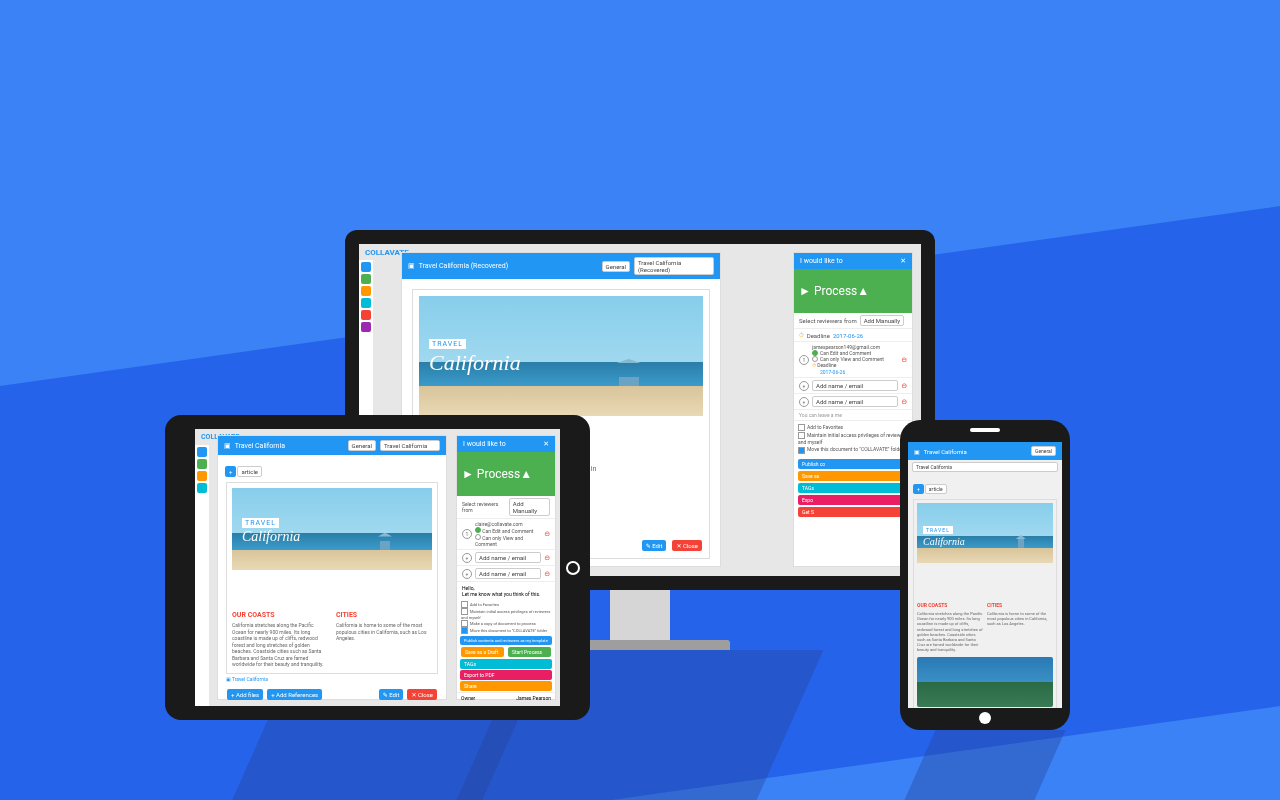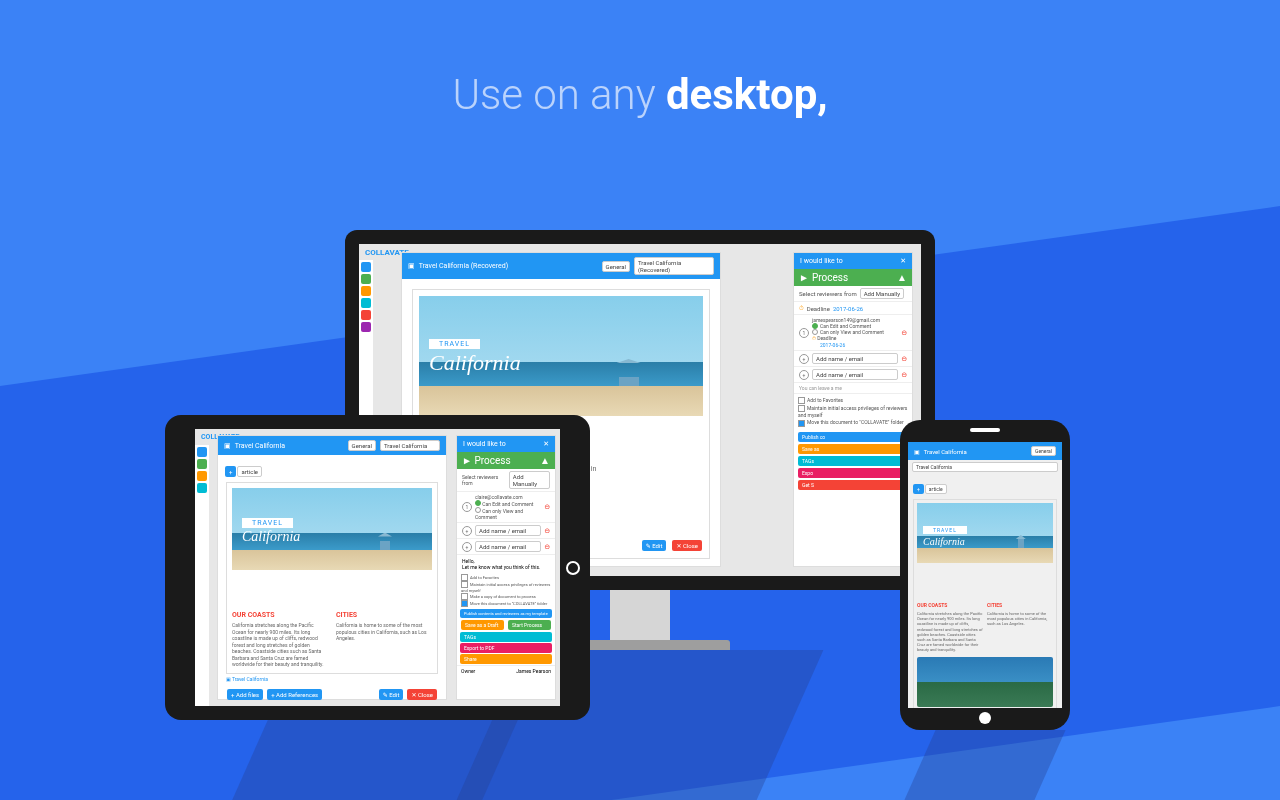--- a/index.html
+++ b/index.html
@@ -91,50 +91,49 @@
 
 .shadow { position:absolute; background: rgba(37, 64, 143, 0.35);}
 .shadow.desktop-s { left: 50%; transform: translateX(-50%) skewX(-24deg); bottom: 0; width: 300px; height: 150px;}
 .shadow.tablet-s { left: 250px; bottom: 0; width: 250px; height: 80px; transform: skewX(-24deg);}
 .shadow.phone-s { right: 230px; bottom: 0; width: 130px; height: 70px; transform: skewX(-24deg);}
 
 
 .app-bg { position:absolute; left:0; right:0; top:0; background:#e7e7e7; font-size:7px; color:#555; padding:4px 6px;}
 .doc-window { position:absolute; background:#fff; border:1px solid #ddd;}
 .blue-bar { background:#2196f3; color:#fff; font-size:7px; padding:4px 6px; display:flex; align-items:center; gap:4px;}
-.green-bar { background:#4caf50; color:#fff; font-size:10px; padding:3px 5px; display:flex; justify-content:space-between; align-items:center;}
+.green-bar { background:#4caf50; color:#fff; font-size:12px; padding:15px 5px; display:flex; justify-content:flex-start; align-items:center;}
 .mini-input { background:#fff; border:1px solid #ccc; color:#444; font-size:6px; padding:1px 3px; border-radius:2px; display:inline-block;}
 .mini-btn { font-size:6px; padding:2px 4px; border-radius:2px; color:#fff; display:inline-block; margin:1px;}
 .btn-blue{background:#2196f3;} .btn-red{background:#f44336;} .btn-orange{background:#ff9800;} .btn-green{background:#4caf50;} .btn-magenta{background:#e91e63;} .btn-cyan{background:#00bcd4;}
 .beach { position:relative; width:100%; height:66px; background: linear-gradient(to bottom, #87ceeb 0%, #a0d8ef 55%, #2a7ea8 55%, #3b9ac9 75%, #d9c49a 75%, #e8d9b5 100%);}
 .lifeguard{position:absolute; right:20%; bottom:25%; width:14px; height:14px;}
 .lifeguard::before{content:"";position:absolute;bottom:0;left:2px;right:2px;height:9px;background:#6ba3c4;}
 .lifeguard::after{content:"";position:absolute;top:-3px;left:0;right:0;height:4px;background:#87b8d1; clip-path: polygon(0 100%, 50% 0, 100% 100%);}
 .travel-label{position:absolute; left:10px; top:8px; color:#fff;}
-.travel-label .t1{font-size:7px; letter-spacing:1px; background:#fff; color:#2196f3; padding:1px 10px; display:inline-block;}
+.travel-label .t1{font-size:7px; letter-spacing:1px; background:#fff; color:#2196f3; padding:1px 3px; display:inline-block;}
 .travel-label .t2{font-family: cursive; font-size:14px; font-style:italic;}
 .section-title{font-size:7px; font-weight:bold; margin:3px 0;}
 .red-t{color:#f44336;margin-top:35px;}
 .tiny-text{font-size:5px; color:#666; line-height:1.3;}
 .panel-row {font-size:6px; color:#555; padding:2px 5px; border-bottom:1px solid #eee; display:flex; align-items:center; gap:3px;}
 .circle-num{display:inline-flex; align-items:center; justify-content:center; width:10px; height:10px; border:1px solid #999; border-radius:50%; font-size:5px; color:#666;}
 .x-icon{color:#f44336; margin-left:auto; font-size:7px;}
 .radio-dot{display:inline-block;width:6px;height:6px;border:1px solid #999;border-radius:50%;}
 .radio-dot.on{background:#4caf50;border-color:#4caf50;}
 .sidebar-strip{position:absolute;left:0;top:16px;bottom:0;width:14px;background:#fff;display:flex;flex-direction:column;gap:2px;padding:2px;}
 .sidebar-strip div{height:10px;border-radius:2px;}
 .chk{display:inline-block;width:7px;height:7px;border:1px solid #999;vertical-align:middle;margin-right:2px;}
 </style>
 </head>
 <body>
 
 <div class="bg-triangle"></div>
 
 <div class="headline">
-  <div class="line1"><span>Use on any </span><span class="bold">desktop,</span></div>
 </div>
 
 <div class="stage">
 
   <div class="shadow desktop-s"></div>
   <div class="shadow tablet-s"></div>
   <div class="shadow phone-s"></div>
 
   <div class="desktop">
     <div class="desktop-bezel">

